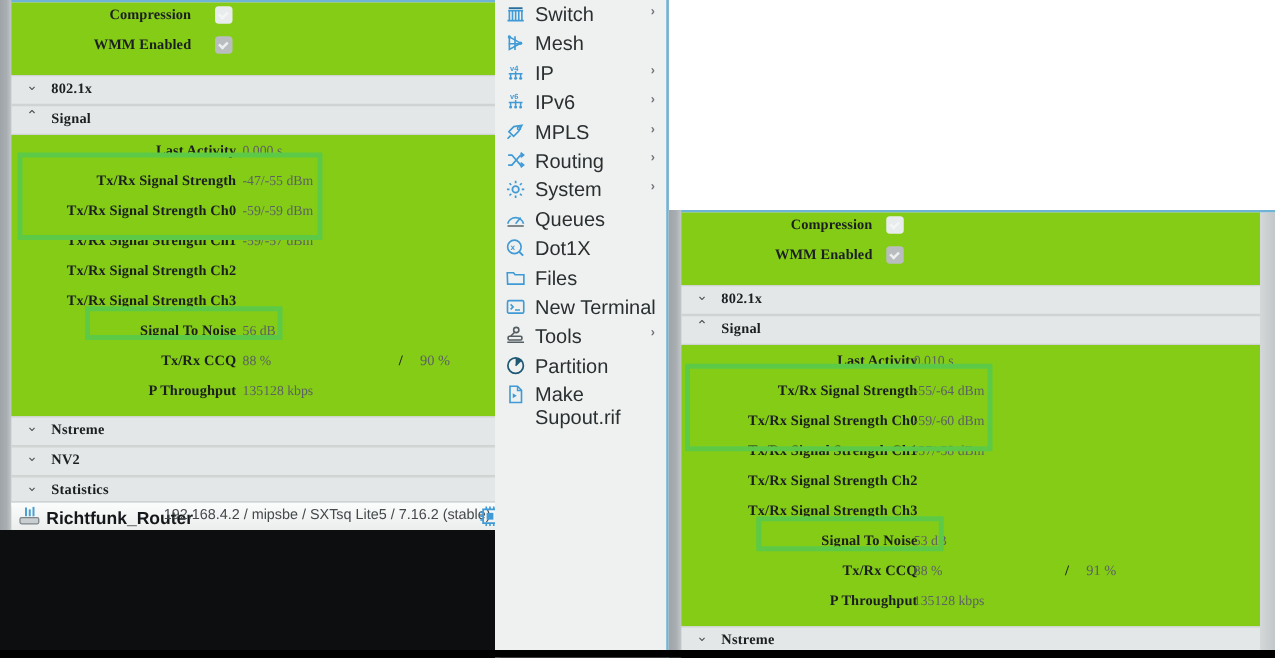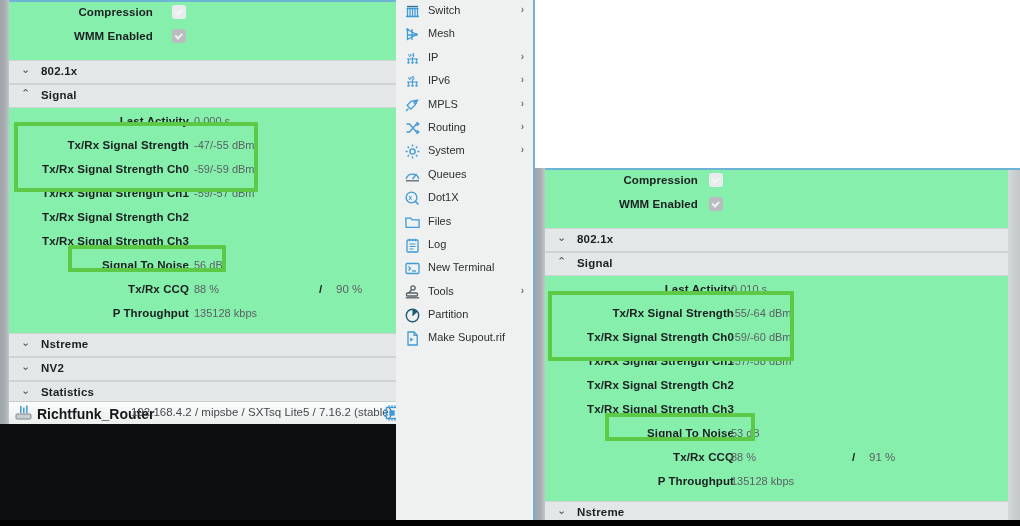--- a/index.html
+++ b/index.html
@@ -4,21 +4,21 @@
 <style>
   html,body{margin:0;padding:0;background:#000;}
   body{width:1020px;height:526px;position:relative;overflow:hidden;
        font-family:"Liberation Sans","DejaVu Sans",sans-serif;}
 
   
   .panel{position:absolute;background:#e6e9e9;overflow:hidden;}
   .topline{position:absolute;left:0;right:0;top:0;height:2px;background:#6fb4d6;}
   .leftstrip{position:absolute;left:0;top:0;bottom:0;width:9px;
              background:linear-gradient(to right,#9ea4a8 0%,#a8aeb2 60%,#c3c7c9 100%);}
-  .sheet{position:absolute;top:2px;left:9px;right:0;bottom:0;background:#86efac;}
+  .sheet{position:absolute;top:2px;left:9px;right:0;bottom:0;background:#84cc16;font-family:Liberation Serif, serif;}
 
   .sect-hdr{position:relative;height:22px;border-top:1px solid #cfd3d3;
             border-bottom:1px solid #cfd3d3;background:#e4e7e7;}
   .sect-hdr .chev{position:absolute;left:12px;top:3px;width:11px;height:11px;
             font-size:11px;line-height:11px;color:#4a4f52;}
   .sect-hdr .lbl{position:absolute;left:32px;top:4px;font-size:11.5px;font-weight:bold;
             color:#1c1f21;letter-spacing:.2px;}
 
   .row{position:relative;height:24px;}
   .row .k{position:absolute;text-align:right;font-size:11.5px;font-weight:bold;
@@ -46,21 +46,21 @@
   .sb-name{position:absolute;left:28px;top:4px;font-size:14px;font-weight:bold;color:#15181a;}
   .sb-info{position:absolute;top:4px;font-size:11.5px;color:#44494c;}
   .sb-gear{position:absolute;top:2px;width:18px;height:18px;}
 
   
   #menu{position:absolute;left:396px;top:0;width:137px;height:526px;
         background:#eff1f0;border-right:2px solid #6fb4d6;overflow:hidden;}
   #menu .mgutter{position:absolute;left:0;top:0;bottom:0;width:4px;background:#eff1f0;}
   .mi{position:relative;height:23.4px;}
   .mi .mico{position:absolute;left:8px;top:3px;width:17px;height:17px;}
-  .mi .mlbl{position:absolute;left:32px;top:4px;font-size:11px;color:#2a2f31;}
+  .mi .mlbl{position:absolute;left:32px;top:4px;font-size:16px;color:#2a2f31;}
   .mi .marr{position:absolute;right:9px;top:4px;font-size:10px;color:#6d7376;font-weight:bold;}
 
   
   #midband{position:absolute;left:535px;top:168px;width:10px;height:358px;background:#a5abae;}
   #whitegap{position:absolute;left:535px;top:0;width:485px;height:168px;background:#fff;}
 
   
   #rightwin{left:535px;top:168px;width:485px;height:352px;}
   #rightwin .leftstrip{width:10px;}
   #rightwin .sheet{left:10px;right:12px;}
@@ -298,31 +298,20 @@
   </div>
 
   <div class="mi">
     <span class="mico"><svg viewBox="0 0 17 17" width="17" height="17">
           <path d="M1.8 4.2h5l1.3 1.6h7v7.5h-13z" fill="none" stroke="#3f9ad6" stroke-width="1.3"></path>
         </svg></span>
     <span class="mlbl">Files</span>
     <span class="marr"></span>
   </div>
 
-  <div class="mi">
-    <span class="mico"><svg viewBox="0 0 17 17" width="17" height="17">
-          <rect x="3" y="3" width="11" height="12" rx="1" fill="none" stroke="#3f9ad6" stroke-width="1.3"></rect>
-          <g stroke="#3f9ad6" stroke-width="1.1">
-            <path d="M5.5 7h6M5.5 9.5h6M5.5 12h4"></path>
-            <path d="M5.5 1.8v2.4M8.5 1.8v2.4M11.5 1.8v2.4"></path>
-          </g>
-        </svg></span>
-    <span class="mlbl">Log</span>
-    <span class="marr"></span>
-  </div>
 
   <div class="mi">
     <span class="mico"><svg viewBox="0 0 17 17" width="17" height="17">
           <rect x="2" y="3.5" width="13" height="10" rx="1.2" fill="none" stroke="#3f9ad6" stroke-width="1.3"></rect>
           <g stroke="#3f9ad6" stroke-width="1.3" fill="none">
             <path d="M4.5 6.5l2 2-2 2"></path>
             <path d="M8 11h4"></path>
           </g>
         </svg></span>
     <span class="mlbl">New Terminal</span>

